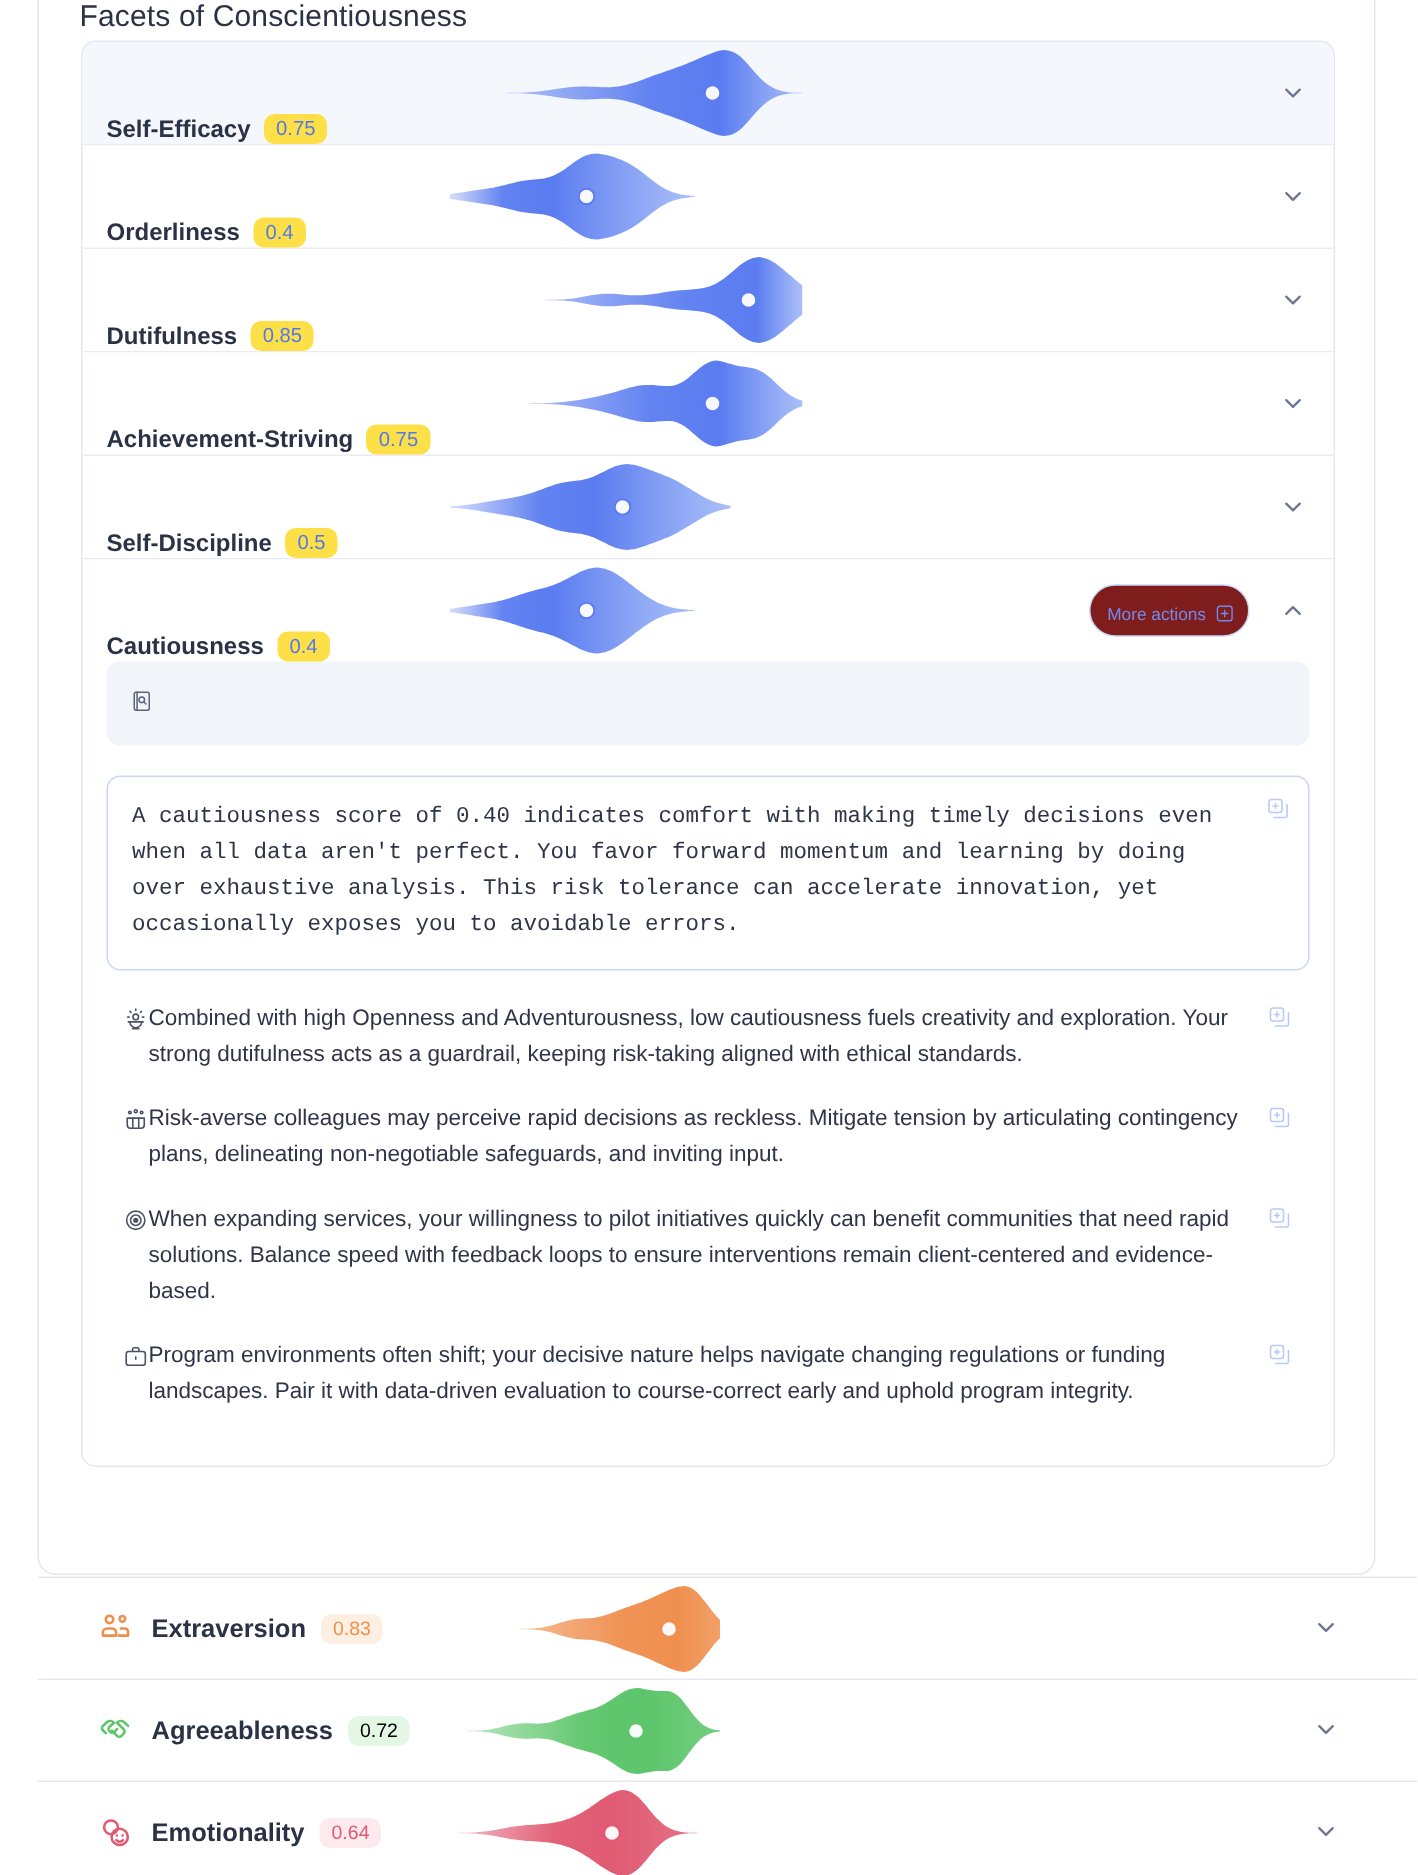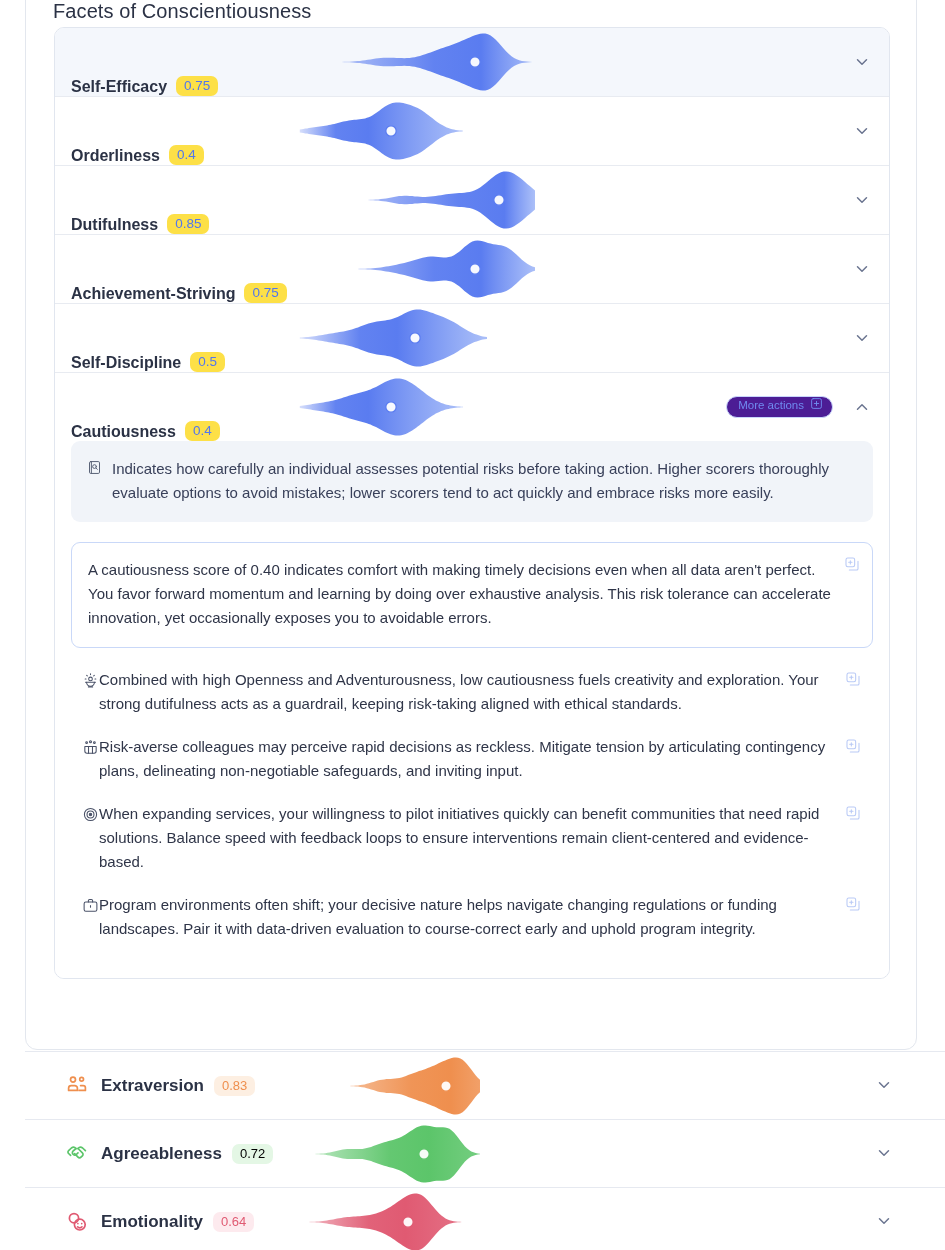--- a/index.html
+++ b/index.html
@@ -92,22 +92,22 @@
   }
   .chev svg { display:block; }
 
   .more-actions {
     position: absolute;
     right: 56px; top: 50%;
     transform: translateY(-50%);
     display: flex; align-items: center; gap: 6px;
     border: 1px solid #c9d6fb;
     border-radius: 999px;
-    padding: 0 9px 5px 11px;
-    background: #4c1d95;
+    padding: 12px 9px 5px 11px;
+    background: #7f1d1d;
     color: #6f8bf0;
     font-size: 11.5px;
     white-space: nowrap;
   }
 
   
   .facet-body {
     padding: 0 16px 18px 16px;
   }
 
@@ -124,20 +124,21 @@
     line-height: 24px;
     color: #39405a;
   }
 
   .summary-box {
     border: 1px solid #c9d8f8;
     border-radius: 9px;
     padding: 15px 40px 17px 16px;
     position: relative;
     margin-bottom: 20px;
+    font-family: Liberation Mono, monospace;
   }
   .summary-text {
     font-size: 15px;
     line-height: 24px;
     color: #2f3548;
   }
   .copy-abs {
     position: absolute;
     right: 12px; top: 13px;
     width: 16px; height: 16px;
@@ -363,21 +364,20 @@
           </span>
         </div>
         <div class="facet-body">
           <div class="desc-box">
             <span style="flex:0 0 auto;margin-top:3px"><svg width="15" height="15" viewBox="0 0 24 24" fill="none" stroke="#5a6378" stroke-width="1.6" stroke-linecap="round" stroke-linejoin="round">
                 <rect x="4" y="2.5" width="16" height="19" rx="2"></rect>
                 <circle cx="12" cy="10.5" r="3"></circle>
                 <path d="M14.3 12.8L16.5 15"></path>
                 <path d="M7 2.5v19"></path>
               </svg></span>
-            <span class="desc-text">Indicates how carefully an individual assesses potential risks before taking action. Higher scorers thoroughly evaluate options to avoid mistakes; lower scorers tend to act quickly and embrace risks more easily.</span>
           </div>
           <div class="summary-box">
             <div class="summary-text">A cautiousness score of 0.40 indicates comfort with making timely decisions even when all data aren't perfect. You favor forward momentum and learning by doing over exhaustive analysis. This risk tolerance can accelerate innovation, yet occasionally exposes you to avoidable errors.</div>
             <span class="copy-abs"><svg width="16" height="16" viewBox="0 0 24 24" fill="none" stroke="#b9caf6" stroke-width="1.6" stroke-linecap="round" stroke-linejoin="round">
                 <rect x="3" y="3" width="13" height="13" rx="2.5"></rect>
                 <path d="M8 21h11a2 2 0 0 0 2-2V8"></path>
                 <path d="M9.5 9.5h0M9.5 7v5M7 9.5h5"></path>
               </svg></span>
           </div>
           <div class="bullets">

